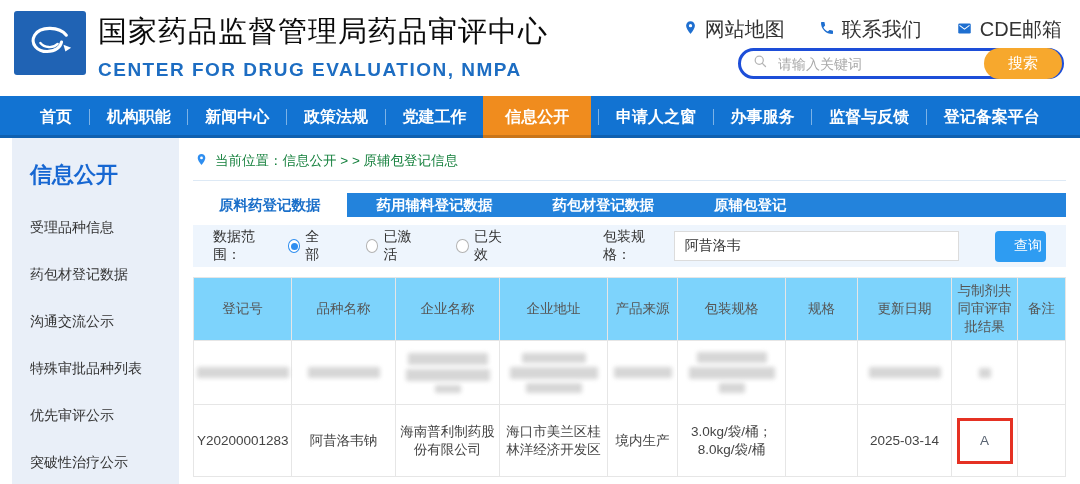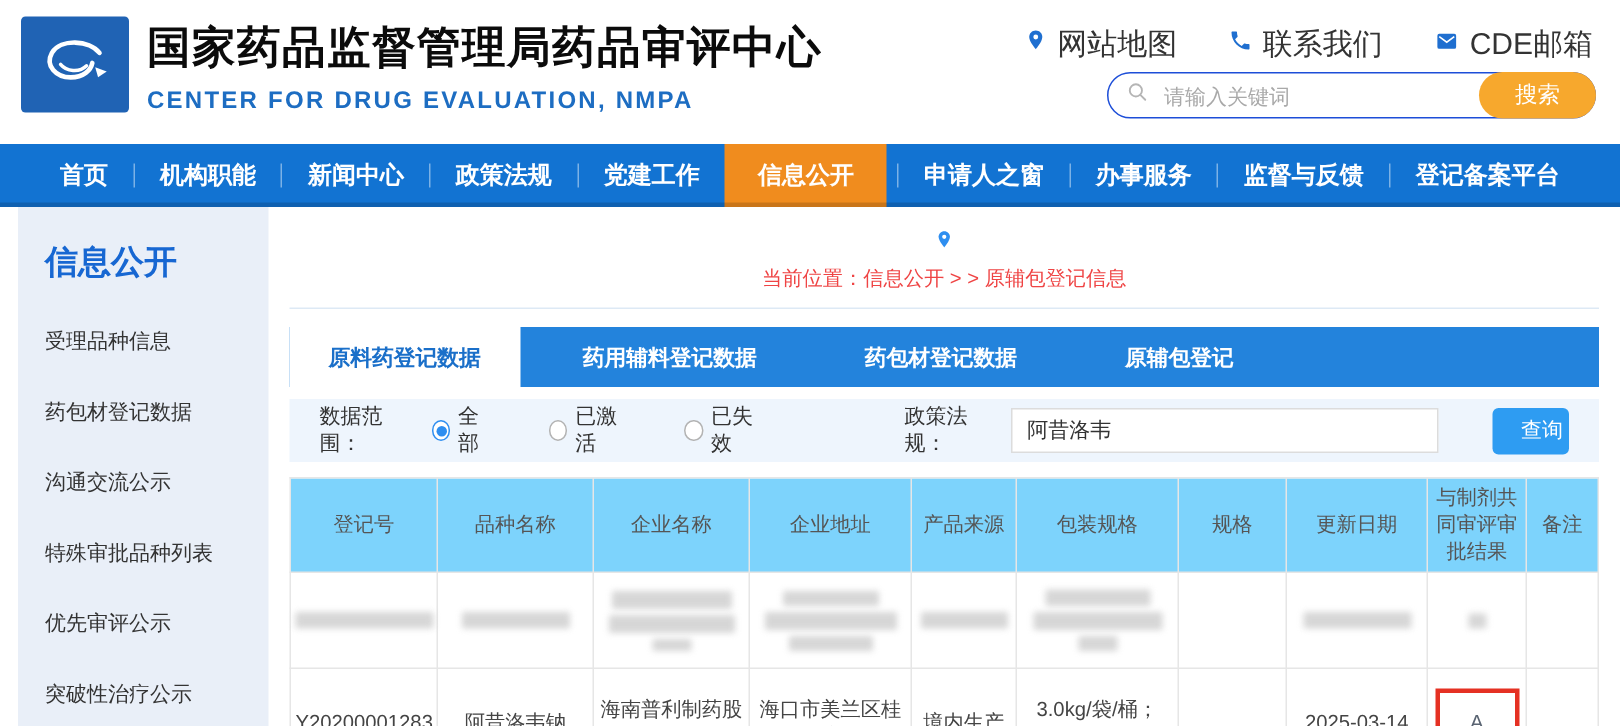--- a/index.html
+++ b/index.html
@@ -4,26 +4,26 @@
 <style>
   * { margin:0; padding:0; box-sizing:border-box; }
   html,body { width:1080px; height:484px; overflow:hidden; background:#fff;
     font-family:"Liberation Sans","DejaVu Sans",sans-serif; }
 
   
   .top-header { position:relative; height:96px; background:#fff; }
   .logo-box { position:absolute; left:14px; top:11px; width:72px; height:64px;
     background:#2063b4; border-radius:3px; display:flex; align-items:center; justify-content:center; }
   .titles { position:absolute; left:98px; top:12px; }
-  .site-title { font-size:29px; font-weight:bold; color:#0b0b0b; letter-spacing:1px; }
-  .site-subtitle { font-size:16px; font-weight:bold; color:#1d6dc2; letter-spacing:1.5px; margin-top:7px; }
+  .site-title { font-size:29px; font-weight:normal; color:#0b0b0b; letter-spacing:1px; }
+  .site-subtitle { font-size:19px; font-weight:bold; color:#1d6dc2; letter-spacing:1.5px; margin-top:7px; }
   .util-links { position:absolute; right:18px; top:16px; display:flex; gap:34px; align-items:center; }
   .util-link { display:flex; align-items:center; gap:7px; font-size:20px; color:#333; cursor:pointer; }
   .search-wrap { position:absolute; right:16px; top:48px; width:326px; height:31px;
-    border:1px solid #1d4ed8; border-radius:16px; background:#fff; display:flex; align-items:center; }
+    border:3px solid #1d4ed8; border-radius:16px; background:#fff; display:flex; align-items:center; }
   .search-input { border:none; outline:none; flex:1; font-size:14px; color:#333; margin-left:10px; background:transparent; }
   .search-input::placeholder { color:#a9a9a9; }
   .search-btn { width:78px; height:31px; margin:-1px -1px -1px 0; border:none; border-radius:16px;
     background:#f7a82d; color:#fff; font-size:15px; cursor:pointer; }
   .mag { margin-left:12px; }
 
   
   .nav { position:relative; height:42px; background:#1273d2; display:flex; align-items:center;
     justify-content:space-between; padding:0 30px; }
   .nav::after { content:""; position:absolute; left:0; right:0; bottom:0; height:3px; background:rgba(0,0,0,.16); }
@@ -33,23 +33,23 @@
   .nav-sep { width:1px; height:16px; background:rgba(255,255,255,.45); }
 
   
   .content { display:flex; height:346px; }
   .sidebar { width:176px; margin-left:12px; background:#e9eff8; padding:22px 0 0 18px; height:400px; }
   .sidebar-title { font-size:22px; font-weight:bold; color:#1767d2; }
   .sidebar-item { margin-top:29px; font-size:14px; color:#333; cursor:pointer; }
 
   .main { flex:1; margin:0 14px; }
   .breadcrumb { display:flex; align-items:center; gap:7px; padding:14px 2px 10px 2px;
-    border-bottom:1px solid #dde9f5; font-size:13.5px; color:#ef4444;flex-direction:column; }
-
-  .tabs { margin-top:12px; height:40px; background:#2383dc; display:flex; align-items:stretch;gap:12px; }
+    border-bottom:1px solid #dde9f5; font-size:13.5px; color:#15803d; }
+
+  .tabs { margin-top:12px; height:24px; background:#2383dc; display:flex; align-items:stretch; }
   .tab { display:flex; align-items:center; padding:0 30px; color:#fff; font-size:14.5px; font-weight:bold; cursor:pointer; }
   .tab.active { background:#fff; color:#1a6fc9; padding:0 26px; }
 
   .filter { margin-top:8px; height:42px; background:#eef5fd; display:flex; align-items:center;
     font-size:14px; color:#333; padding:0 20px; }
   .radio-group { display:flex; align-items:flex-end; gap:36px; margin-left:10px; }
   .radio { display:flex; align-items:center; gap:5px; cursor:pointer; }
   .radio-circle { width:14px; height:14px; border:1px solid #b3b3b3; border-radius:50%; background:#fff;
     display:inline-flex; align-items:center; justify-content:center; }
   .radio.selected .radio-circle { border-color:#2e8ef0; }
@@ -189,21 +189,21 @@
         </span>
         <span class="radio">
           <span class="radio-circle"></span>
           <span>已激活</span>
         </span>
         <span class="radio">
           <span class="radio-circle"></span>
           <span>已失效</span>
         </span>
       </div>
-      <span class="cond-label">政策法规：</span>
+      <span class="cond-label">包装规格：</span>
       <input class="cond-input" value="阿昔洛韦" style="">
       <button class="query-btn">查询</button>
     </div>
 
     <table>
       <colgroup>
         <col style="width:98px">
           <col style="width:104px">
           <col style="width:104px">
           <col style="width:108px">

